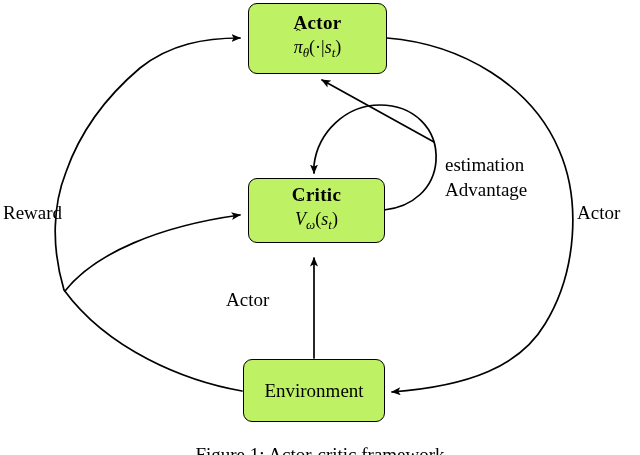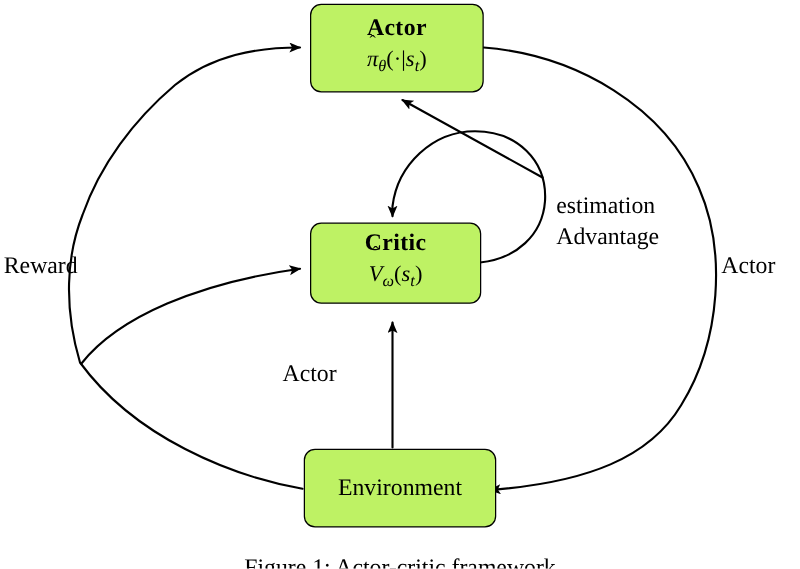--- a/index.html
+++ b/index.html
@@ -13,21 +13,21 @@
   svg.edges marker path{fill:#000000;stroke:none;}
 
   .box{
     position:absolute;background:#bef264;border:1.8px solid #000000;
     border-radius:9px;box-sizing:border-box;
     display:flex;flex-direction:column;align-items:center;justify-content:center;
     text-align:center;
   }
   #actor-box{left:248px;top:3px;width:139px;height:71px;}
   #critic-box{left:248px;top:178px;width:137px;height:65px;}
-  #env-box{left:243px;top:359px;width:154px;height:63px;}
+  #env-box{left:243px;top:359px;width:142px;height:63px;}
   .box-title{font-weight:bold;font-size:19px;line-height:23px;letter-spacing:0.3px;}
   .box-title.regular{font-weight:normal;letter-spacing:0;}
   .math{font-size:18px;line-height:26px;}
   .it{font-style:italic;}
   .msub{font-size:13px;font-style:italic;vertical-align:-4px;}
   .hatwrap{position:relative;display:inline-block;}
   .hat{position:absolute;left:50%;transform:translateX(-50%);font-size:15px;line-height:0;font-style:normal;}
   .hat-pi{top:0px;}
   .hat-v{top:-3px;}
 

